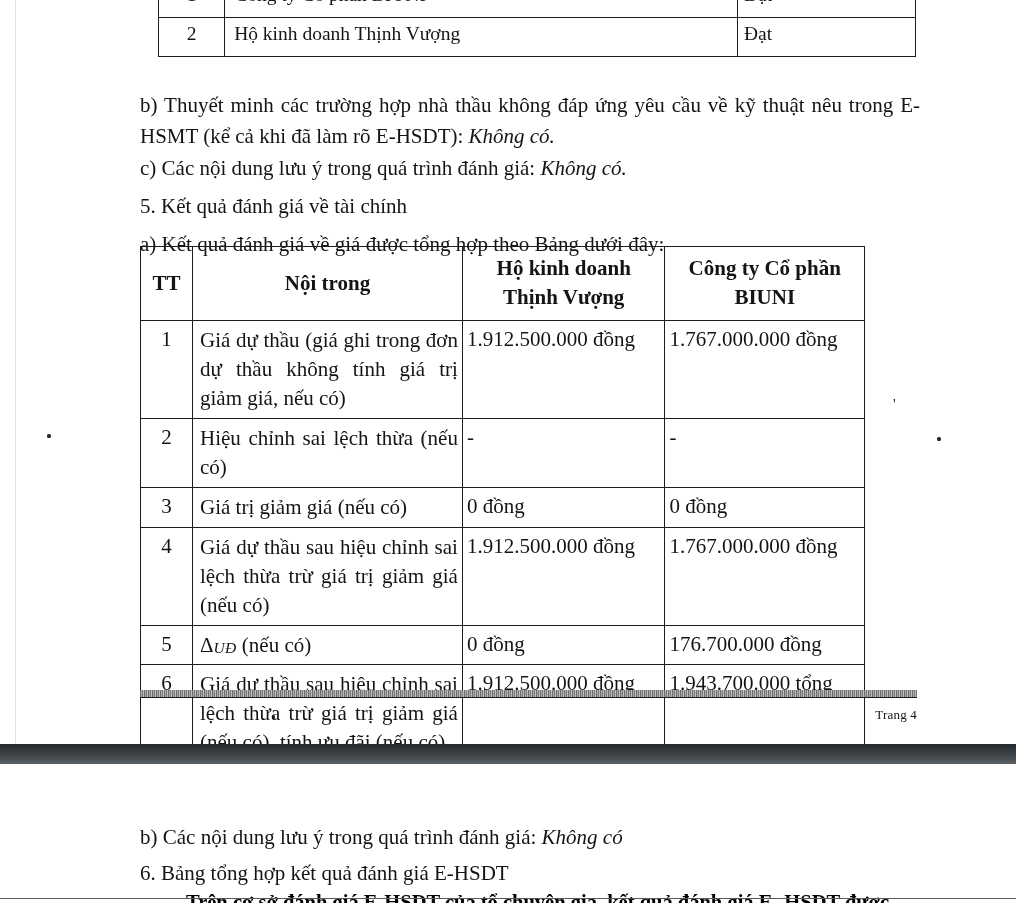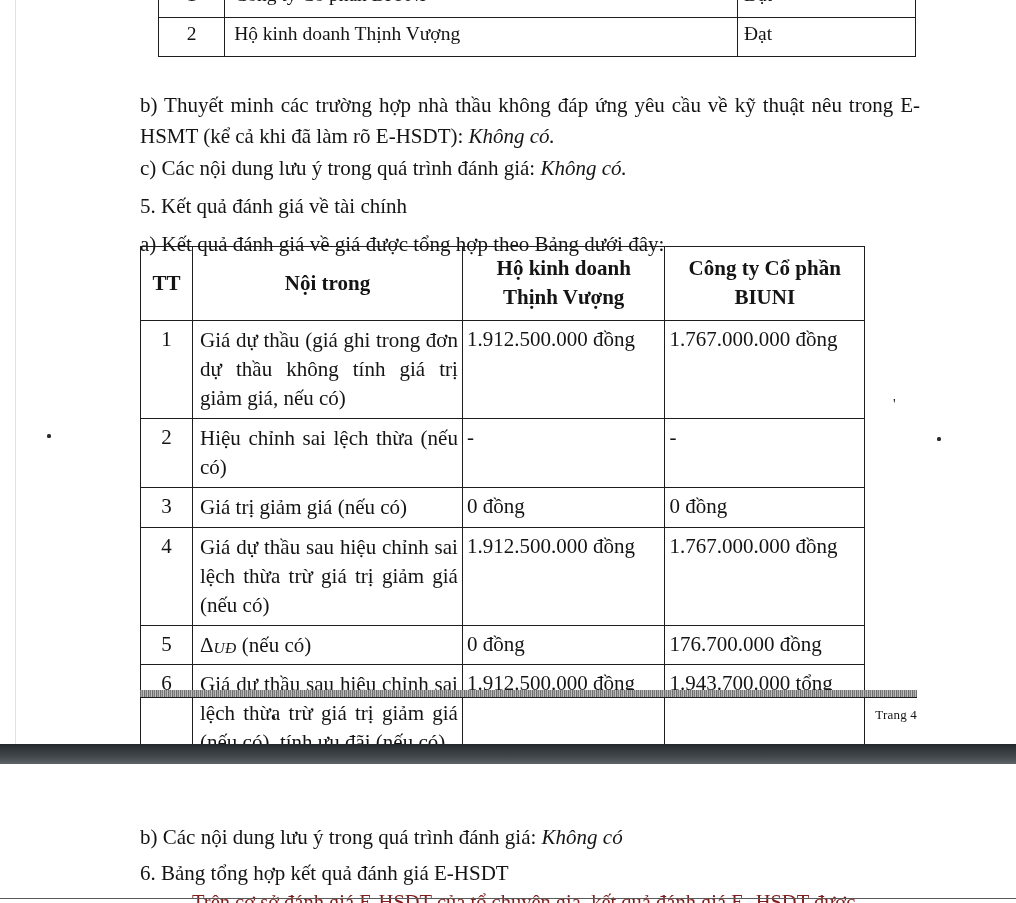--- a/index.html
+++ b/index.html
@@ -152,28 +152,29 @@
     width: 1016px;
     height: 20px;
     background: linear-gradient(180deg, #23272a 0%, #30353a 22%, #42474c 62%, #5d6367 100%);
   }
 
   
   #page2-para-b  { left: 140px; top: 784px; width: 780px; margin-top: 38px; }
   #page2-heading { left: 140px; top: 858px; width: 780px; }
   .clipped-line {
     position: absolute;
-    left: 192px;
+    left: 186px;
     top: 888px;
     width: 760px;
     font-size: 20.5px;
     line-height: 1.46;
     height: 15px;
     overflow: hidden;
-    color: #7f1d1d;
+    color: #000000;
+    font-weight: bold;
   }
   .page2-topline {
     position: absolute;
     left: 0;
     top: 898px;
     width: 1016px;
     height: 1px;
     background: #5a5a5a;
   }
 </style>

